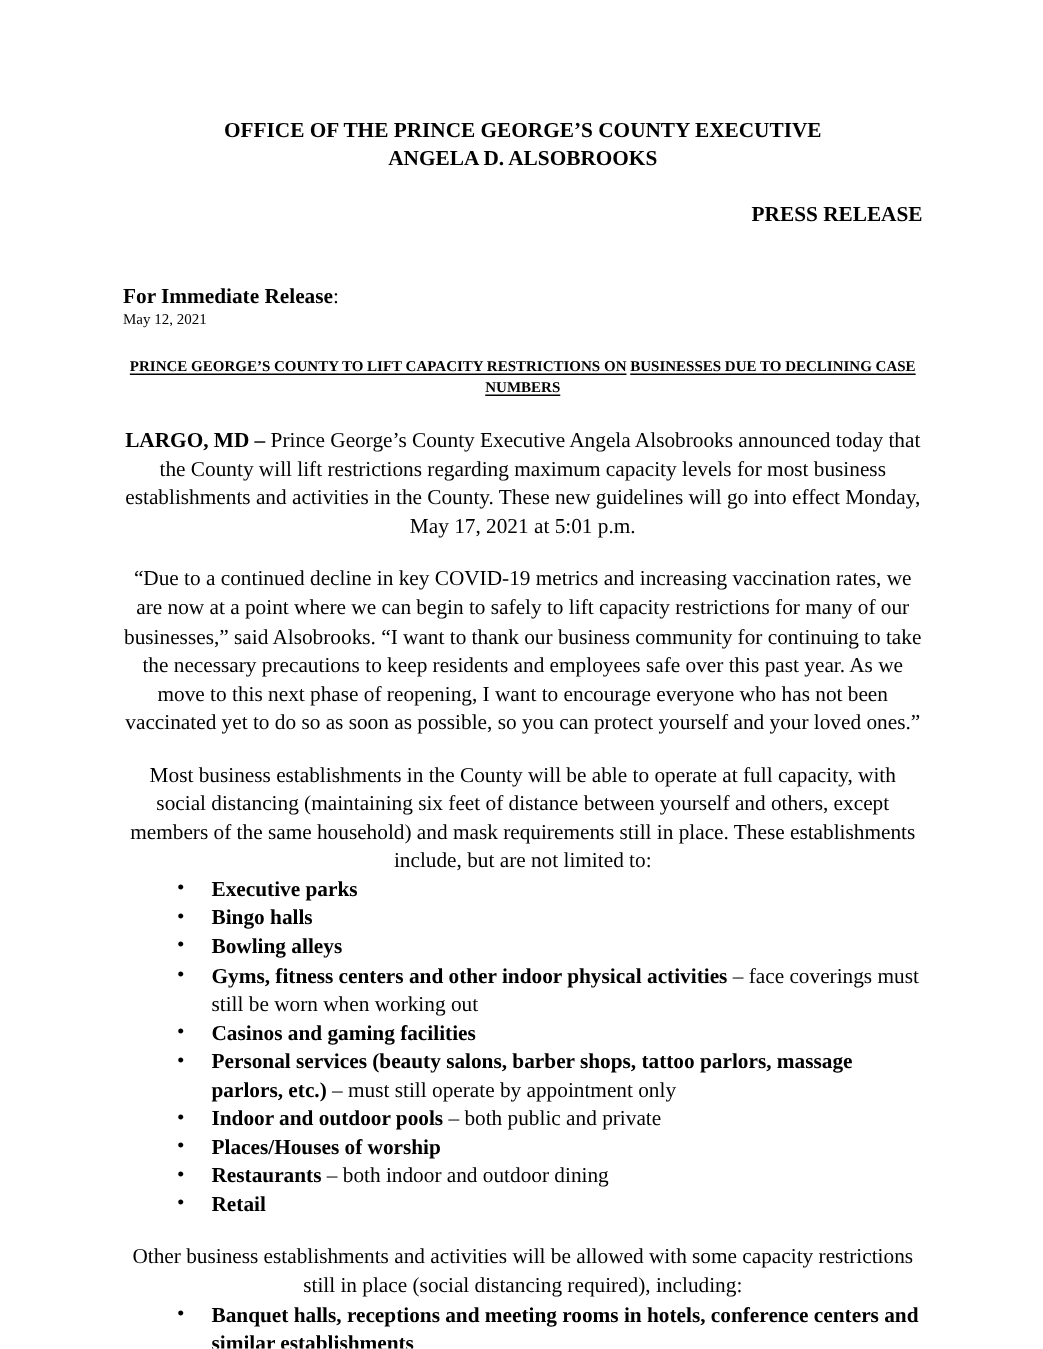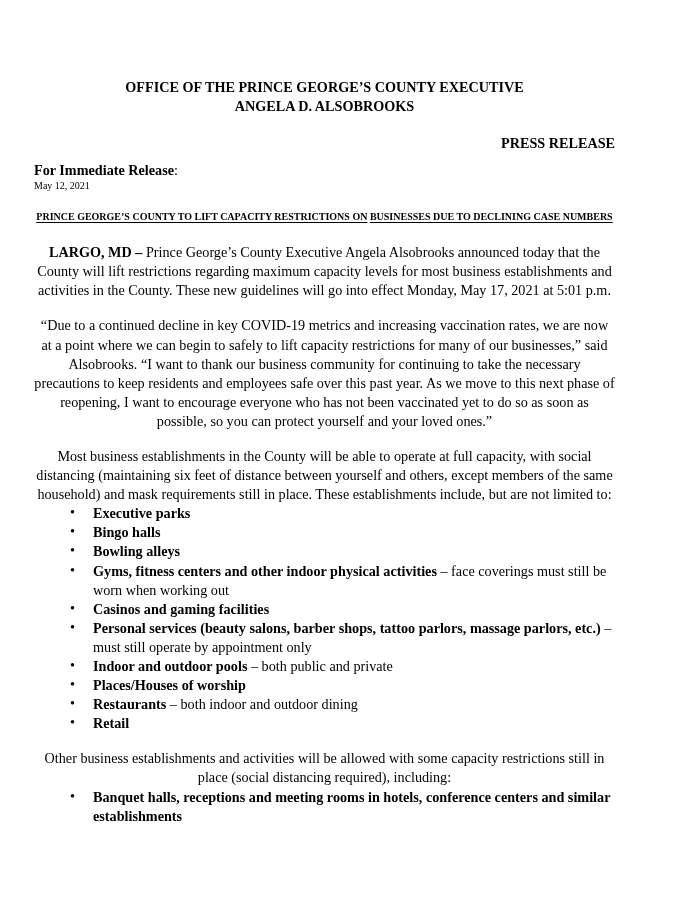--- a/index.html
+++ b/index.html
@@ -12,39 +12,39 @@
     height: 899px;
     font-family: "Liberation Serif", serif;
     color: #000000;
     overflow: hidden;
   }
   .page {
     position: relative;
     width: 695px;
     height: 652px;
     box-sizing: border-box;
-    padding: 78px 80px 0 34px;
+    padding: 78px 80px 0 82px;
   }
   .header-block {
     text-align: center;
     font-weight: bold;
     font-size: 14.2px;
     line-height: 1.32;
   }
   .header-line {
     display: block;
   }
   .press-release {
     text-align: right;
     font-weight: bold;
     font-size: 14.2px;
     margin-top: 20px;
   }
   .immediate {
-    margin-top: 9px;
+    margin-top: 37px;
     font-size: 14.2px;
     line-height: 1.33;
   }
   .immediate .lbl {
     font-weight: bold;
   }
   .date {
     font-size: 10px;
   }
   .title {

